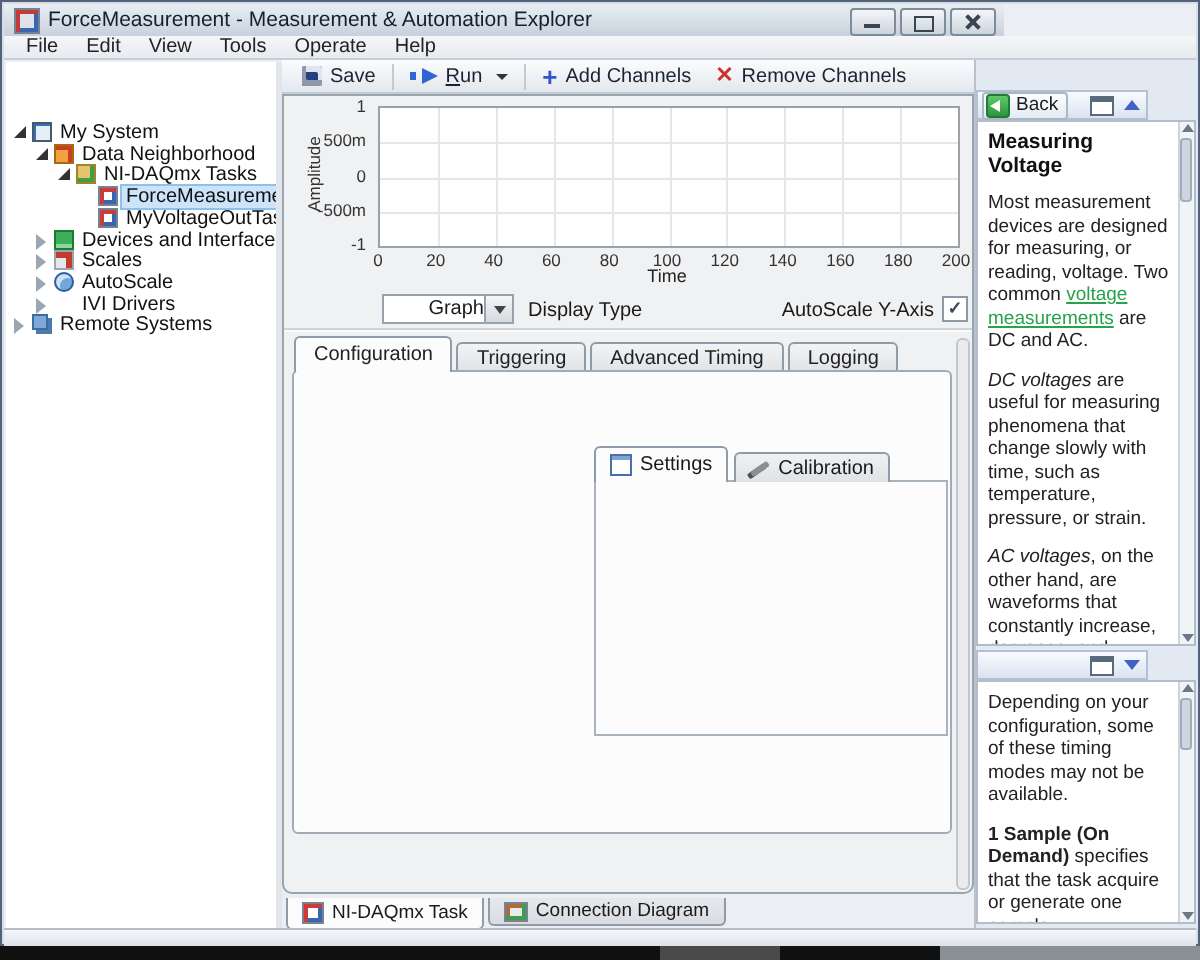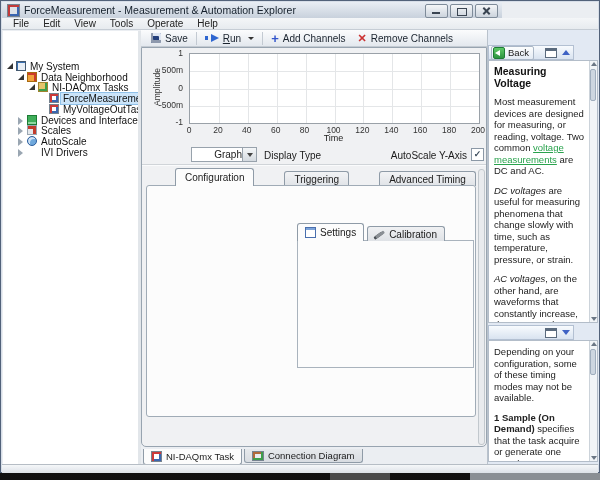--- a/index.html
+++ b/index.html
@@ -89,21 +89,21 @@
   .dd.disabled .ddbtn{background:#e4e6e8;}
   #display-dd{left:190px;top:146px;width:66px;height:15px;}
   #display-type-label{left:263px;top:149px;font-size:10px;}
   #autoscale-label{left:378px;top:149px;width:88px;text-align:right;font-size:10px;}
   #autoscale-cb{left:470px;top:147px;width:11px;height:11px;background:#fff;border:1px solid #8b98a6;
     font-size:9px;line-height:10px;text-align:center;color:#3a4a5a;font-weight:bold;}
   #graph-sep{left:141px;top:163px;width:344px;height:1px;background:#d0d4d8;box-shadow:0 1px 0 #fafbfc;}
   
   #config-tabs{left:146px;top:168px;height:17px;display:flex;align-items:flex-end;gap:2px;}
   .tab{border:1px solid #8f9ba7;border-bottom:none;border-radius:3px 3px 0 0;height:14px;
-    background:linear-gradient(#f2f3f5,#e0e3e7);font-size:10px;display:inline-flex;align-items:center;padding:0 9px;color:#222;margin-left:28px;}
+    background:linear-gradient(#f2f3f5,#e0e3e7);font-size:10px;display:inline-flex;align-items:center;padding:0 9px;color:#222;}
   .tab.active{background:#fcfcfc;height:17px;position:relative;z-index:3;}
   #config-box{left:145px;top:184px;width:330px;height:232px;background:#fcfcfc;
     border:1px solid #a0abb6;border-radius:3px;box-sizing:border-box;z-index:2;}
   .grp{position:absolute;border:1px solid #bdcbd8;border-radius:3px;box-sizing:border-box;}
   .legend{position:absolute;top:-6px;left:6px;background:#fcfcfc;color:#4f81b5;font-size:9.5px;
     padding:0 3px;white-space:nowrap;line-height:11px;}
   #grp-channels{left:152px;top:192px;width:138px;height:175px;}
   .sbtn{position:absolute;width:17px;height:15px;border:1px solid #9aa4ae;border-radius:2px;
     background:linear-gradient(#fdfdfd,#dfe3e8);text-align:center;box-sizing:border-box;}
   #btn-add{left:157px;top:200px;color:#3355cc;font-weight:bold;font-size:12px;line-height:12px;}
@@ -257,20 +257,25 @@
         <div class="trow" style="top: 105px;">
           <span class="tw col" style="left: 15px;"></span>
           <span class="ti icon-software" style="left: 24px;"></span>
           <span class="tl" style="left: 38px;">AutoScale</span>
         </div>
         <div class="trow" style="top: 116px;">
           <span class="tw col" style="left: 15px;"></span>
           <span class="ti icon-ivi-drivers" style="left: 24px;"></span>
           <span class="tl" style="left: 38px;">IVI Drivers</span>
         </div>
+        <div class="trow" style="top: 126px;">
+          <span class="tw col" style="left: 4px;"></span>
+          <span class="ti icon-remote-systems" style="left: 13px;"></span>
+          <span class="tl" style="left: 27px;">Remote Systems</span>
+        </div>
       </div>
     <div id="splitter" class="abs"></div>
 
     <div id="toolbar" class="abs">
       <span class="tbtn">
         <span class="save-icon"></span>
         <span>Save</span>
       </span>
       <span class="tsep"></span>
       <span class="tbtn">

